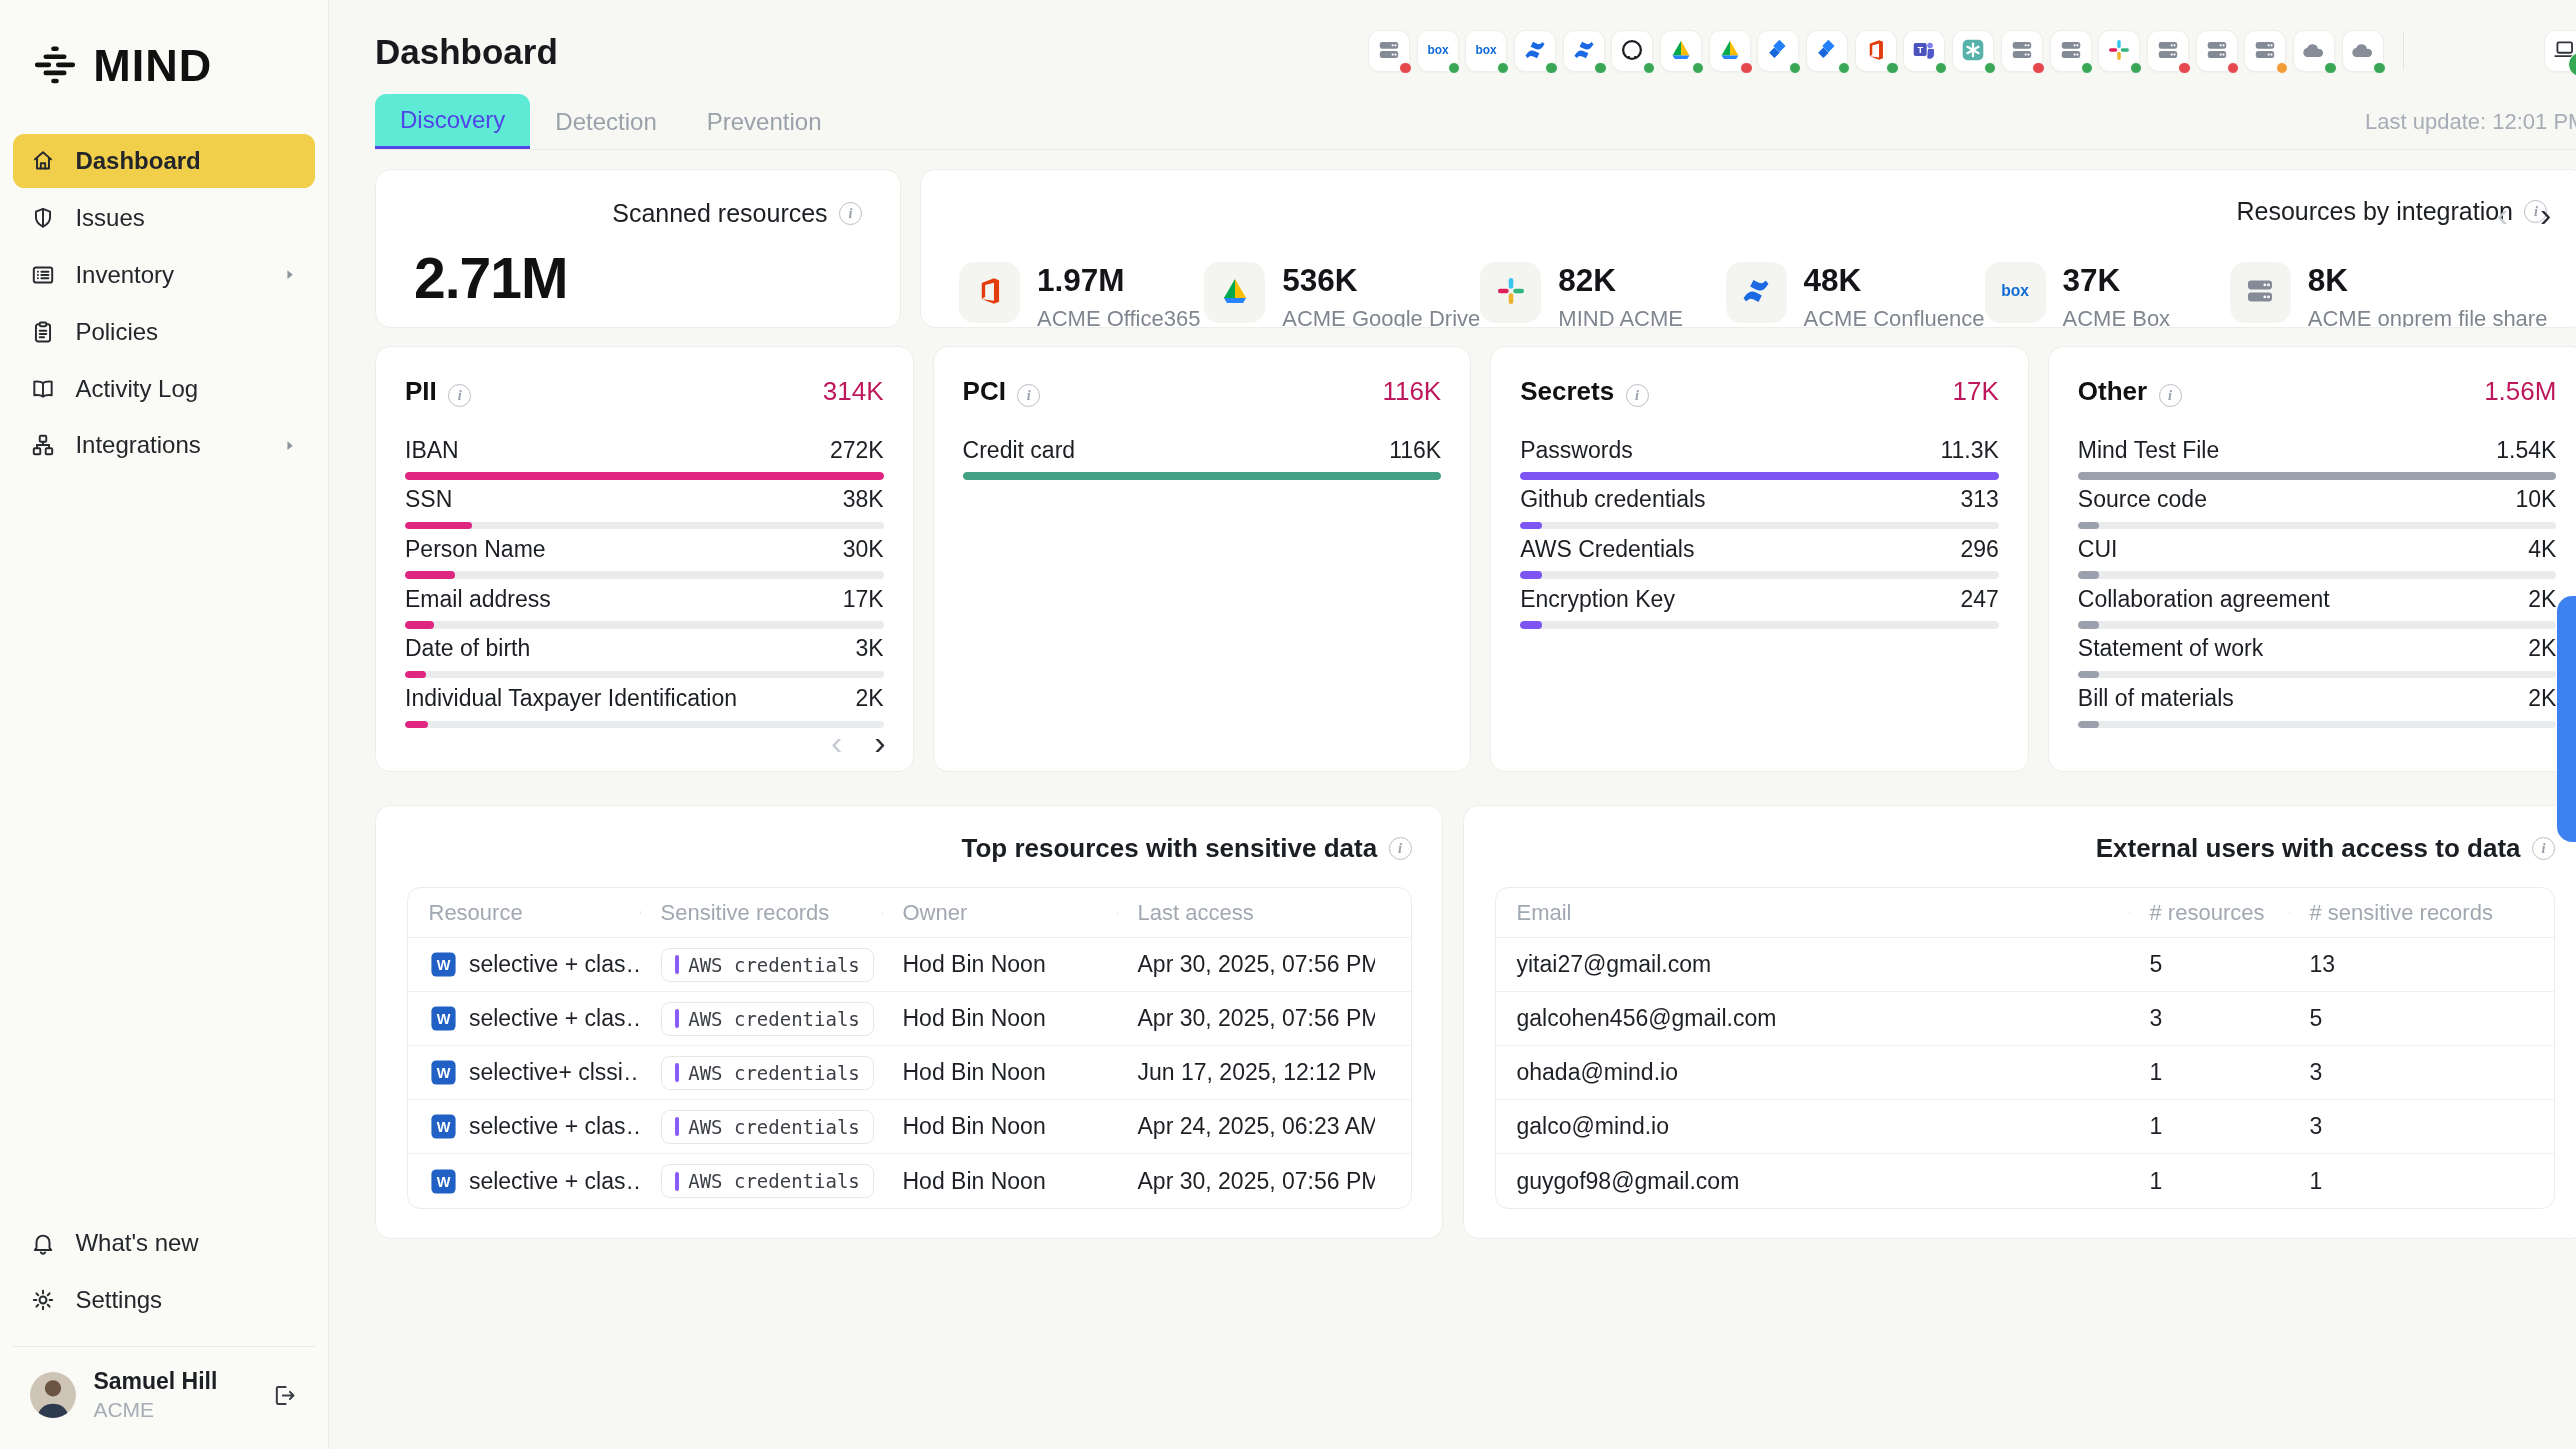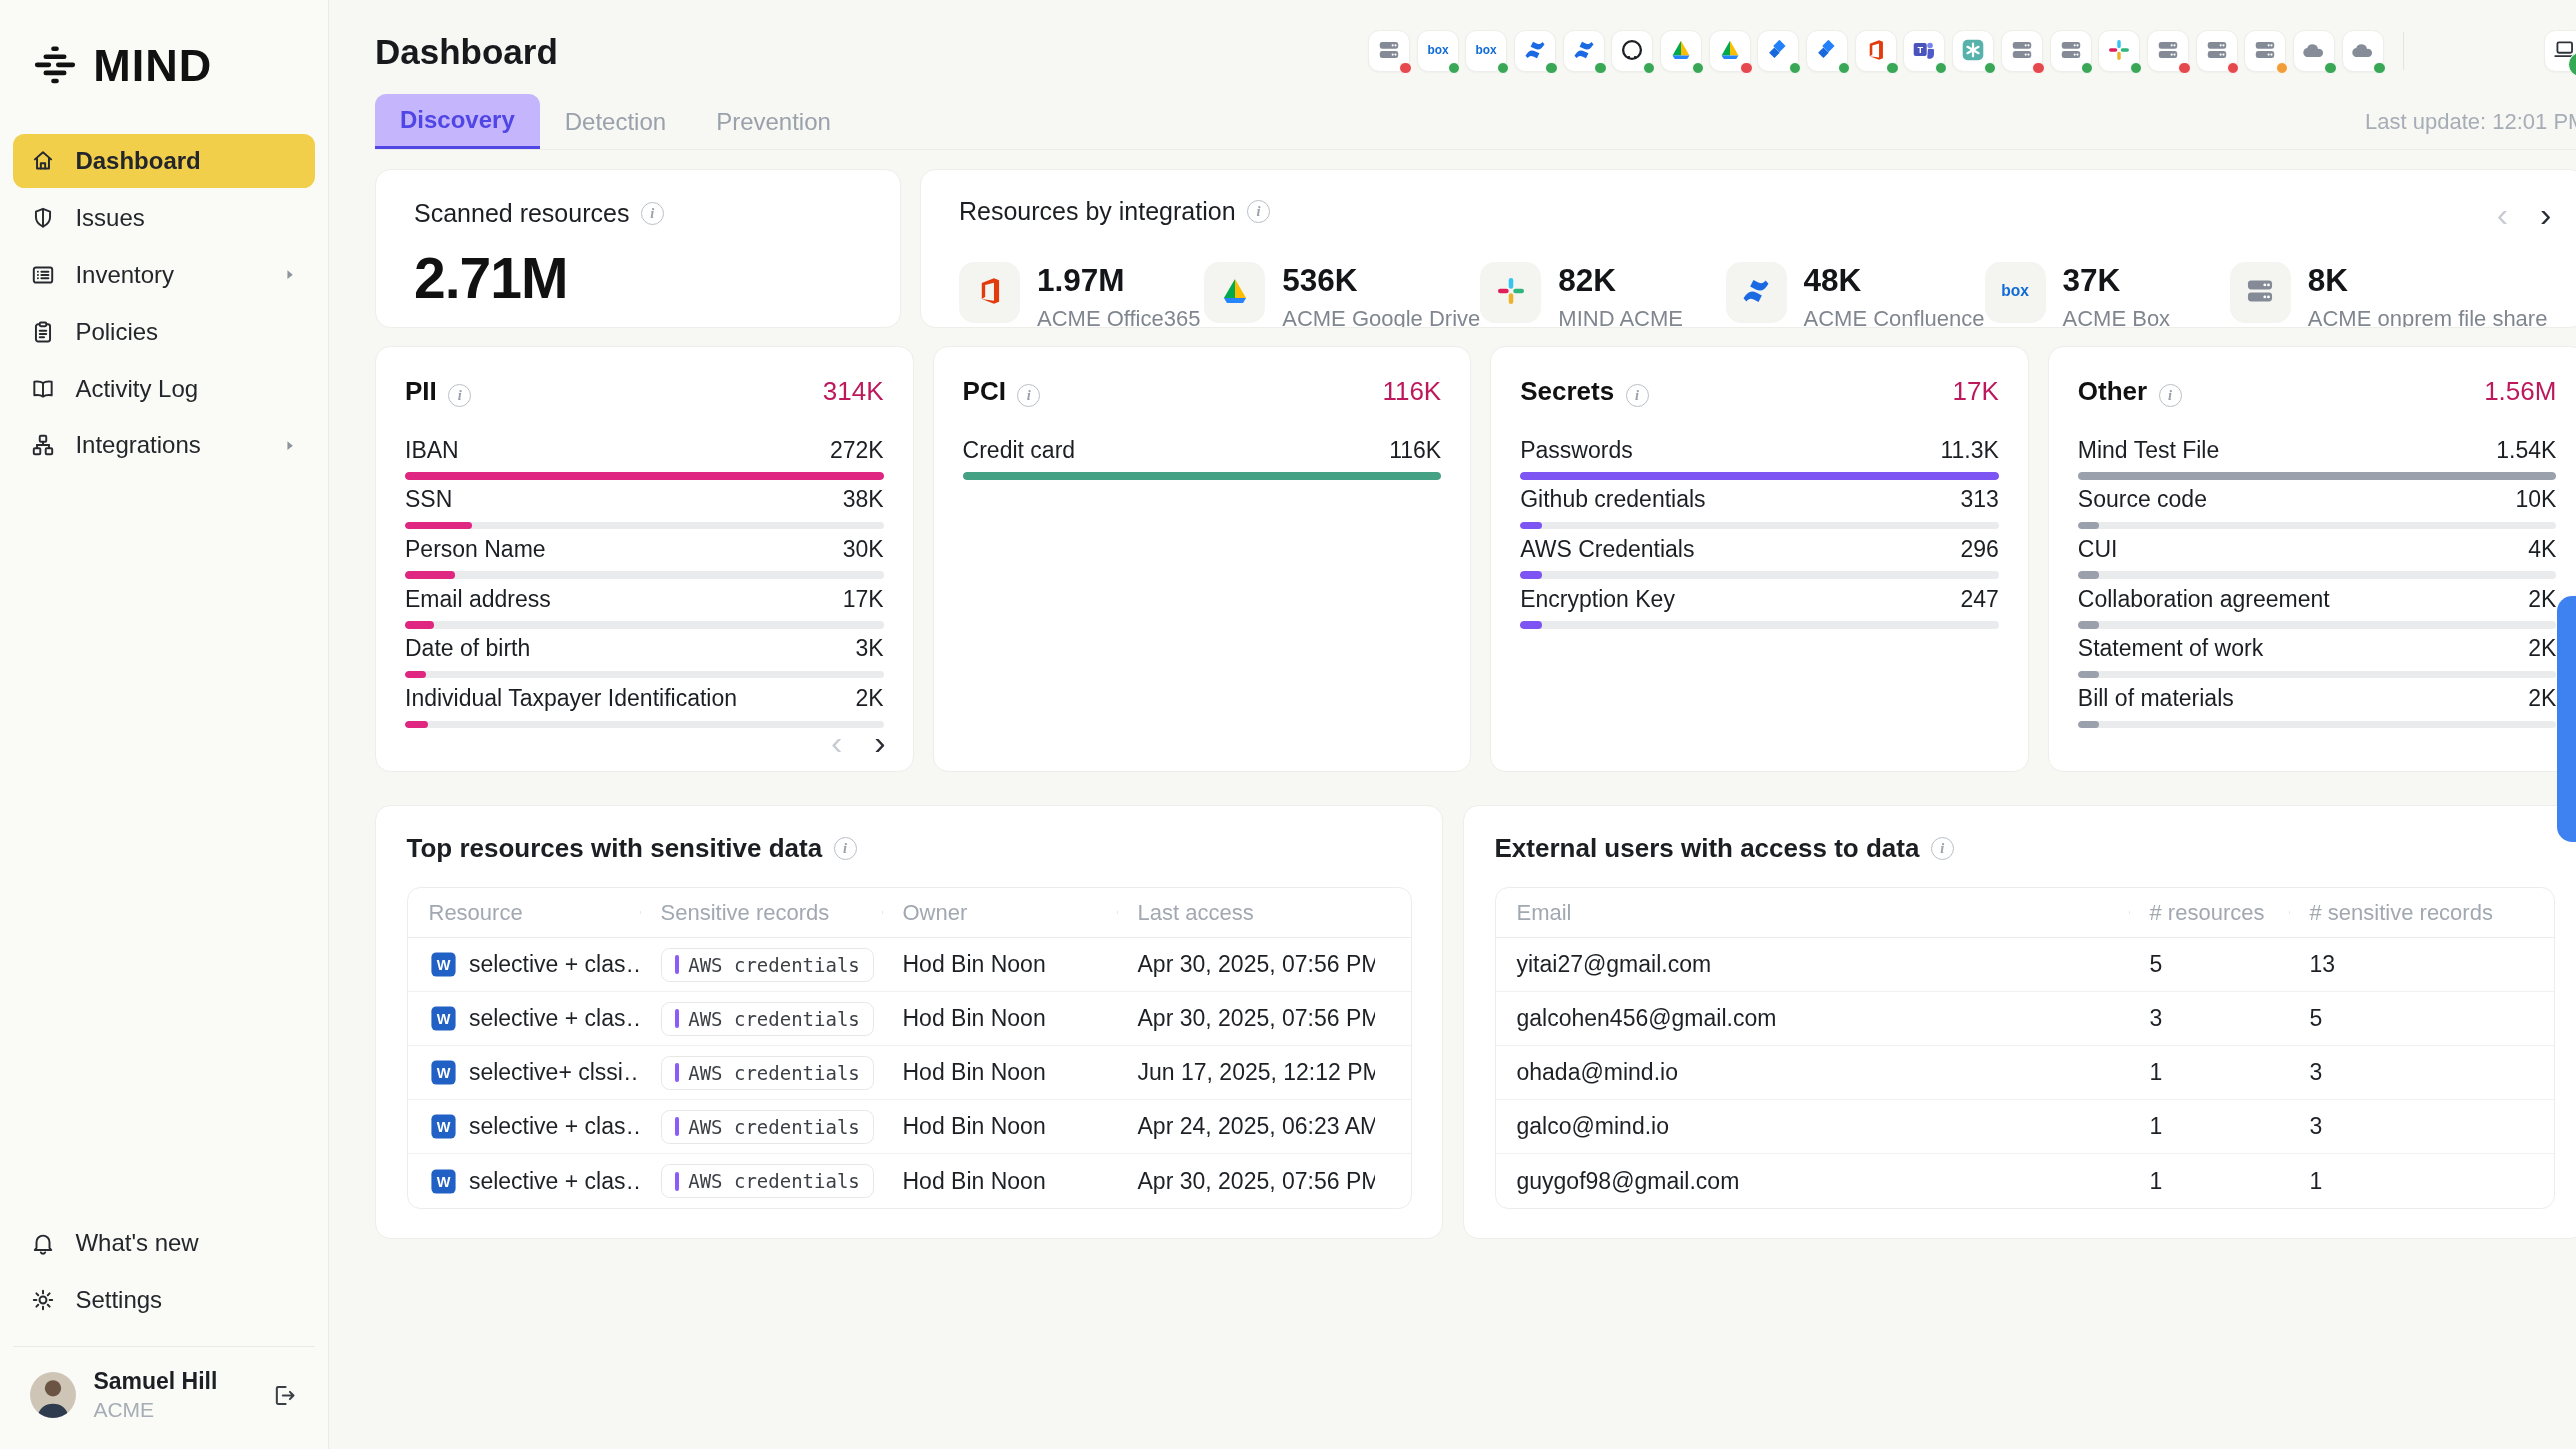--- a/index.html
+++ b/index.html
@@ -43,32 +43,32 @@
   .dot.green { background:#3aa757; } .dot.red { background:#e5494d; } .dot.orange { background:#f29d38; }
   .strip-sep { width:1px; height:38px; background:#e3e3e0; margin:0 0 0 12.4px; }
   .chip.device { margin-left:134px; }
   .badge { position:absolute; right:-7.6px; bottom:-5.7px; width:25px; height:25px; border-radius:50%;
            background:#35a854; color:#fff; font-size:15.3px; font-weight:700; border:1.9px solid #fff;
            display:flex; align-items:center; justify-content:center; }
   
   .tabs-row { display:flex; align-items:flex-end; border-bottom:1px solid #ebebe7; margin-top:23px; height:55px; }
   .tab { padding:0 25px; height:55px; display:flex; align-items:center; font-size:24px;
          color:#9aa1ab; cursor:pointer; }
-  .tab.active { background:#c4b5fd; color:#4f46e5; font-weight:700; border-bottom:3.8px solid #4f46e5;
+  .tab.active { background:#5eead4; color:#4f46e5; font-weight:400; border-bottom:3.8px solid #4f46e5;
                 border-radius:11.4px 11.4px 0 0; }
   .last-update { margin-left:auto; font-size:22px; color:#a7adb6; align-self:center; }
   
   .card { background:#fff; border:1px solid #ededea; border-radius:15.3px; }
   .info { width:23px; height:23px; border:1.4px solid #b9bfc7; border-radius:50%; color:#9aa1ab;
           display:inline-flex; align-items:center; justify-content:center; font-size:14.3px;
           font-family:"Liberation Serif", serif; font-style:italic; font-weight:700; cursor:pointer; flex:0 0 auto; }
   .info::after { content:"i"; }
   .row1 { display:grid; grid-template-columns:526px 1fr; gap:19px; margin-top:19px; }
   .row1 .card { height:159px; overflow:hidden; position:relative; }
-  .card-label { display:flex; align-items:center; gap:11.4px; font-size:25px; font-weight:400; color:#1b1e22; }
+  .card-label { display:flex; align-items:center; gap:11.4px; font-size:25px; font-weight:400; color:#1b1e22;justify-content:flex-end; }
   .scan-card { padding:29px 38px; }
   .scan-value { font-size:57px; font-weight:600; letter-spacing:-1px; margin-top:17px; color:#111; }
   .intg-card { padding:27px 38px; }
   .intg-items { display:grid; grid-template-columns:repeat(6,1fr); margin-top:36px; }
   .int-item { display:flex; gap:17px; align-items:flex-start; }
   .tile { width:61px; height:61px; border-radius:15.3px; background:#f4f4f1; display:flex;
           align-items:center; justify-content:center; flex:0 0 61px; }
   .tile svg { width:34px; height:34px; }
   .int-value { font-size:31.5px; font-weight:700; color:#131519; }
   .int-label { font-size:22px; color:#80868f; margin-top:6.7px; white-space:nowrap; }

